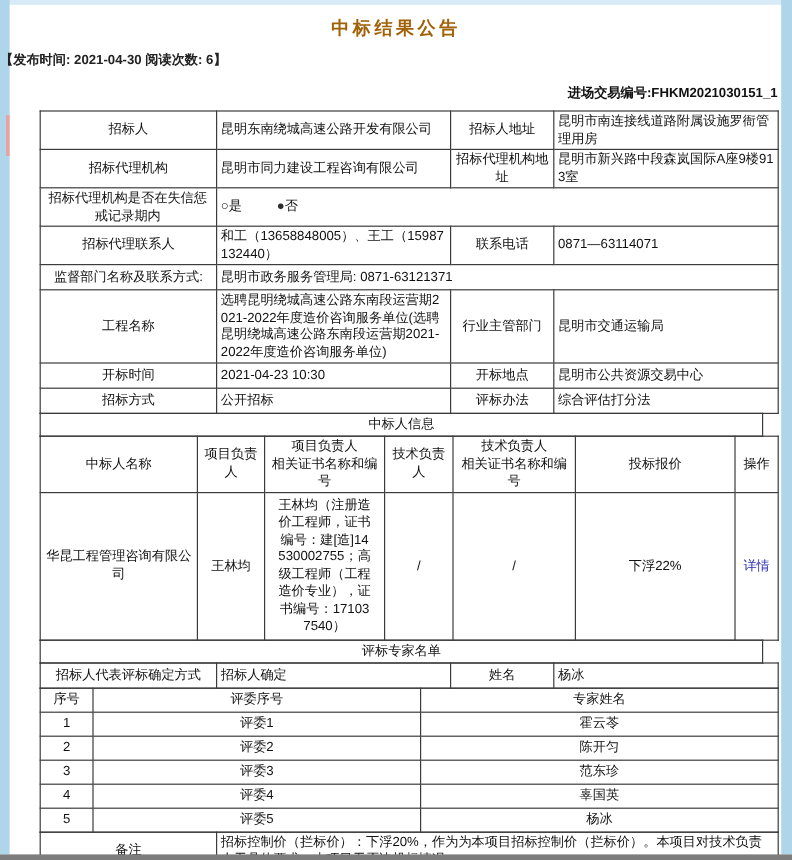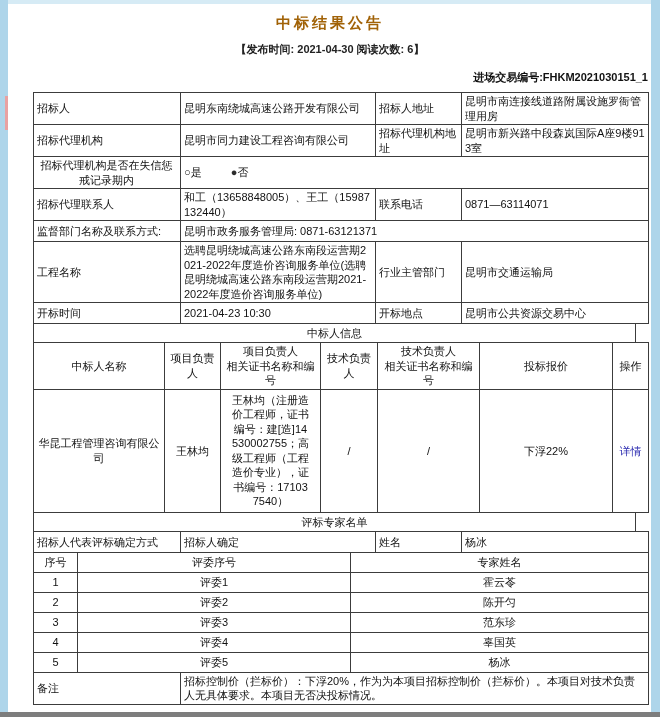--- a/index.html
+++ b/index.html
@@ -9,27 +9,27 @@
     color:#1a1a1a;overflow:hidden;
   }
   .frame-left{position:absolute;left:0;top:0;width:8px;height:712px;background:#aed5ea;}
   .frame-top{position:absolute;left:0;top:0;width:660px;height:4px;background:#d6ebf5;}
   .frame-right{position:absolute;right:0;top:0;width:9px;height:712px;background:#aed5ea;}
   .bottom-strip{position:absolute;left:0;bottom:0;width:660px;height:5px;background:#7d7d7d;}
   .pink-mark{position:absolute;left:5px;top:96px;width:3px;height:34px;background:#e9a2a2;}
 
   .content{position:absolute;left:0;top:0;width:660px;}
   .title{margin-top:14px;text-align:center;font-size:15px;font-weight:bold;color:#a16207;letter-spacing:3px;}
-  .meta{margin-top:9px;text-align:center;font-size:11px;font-weight:bold;color:#222;}
+  .meta{margin-top:9px;text-align:left;font-size:11px;font-weight:bold;color:#222;}
   .trade{margin-top:13px;margin-bottom:7px;margin-right:12px;text-align:right;font-size:11px;font-weight:bold;color:#111;padding-left:12px;}
 
   table{margin-left:33px;width:603px;border-collapse:collapse;table-layout:fixed;font-size:11px;color:#111;}
   table + table{margin-top:-1px;}
   td{border:1px solid #3c3c3c;padding:1px 3px;line-height:1.32;word-break:break-all;vertical-align:middle;}
-  td.lbl{}
+  td.lbl{text-align:center;}
   td.val{text-align:left;}
   td.ctr{text-align:center;}
   .h20 td{height:18px;}
   .h19 td{height:17px;}
   .sec td{height:16px;text-align:center;}
   .pre{white-space:pre-line;text-align:center;}
   .link{color:#2b2bb0;cursor:pointer;}
   .radio{font-size:11px;}
   .radio-gap{margin-left:26px;}
 </style>
@@ -89,20 +89,26 @@
       <td class="val">选聘昆明绕城高速公路东南段运营期2021-2022年度造价咨询服务单位(选聘昆明绕城高速公路东南段运营期2021-2022年度造价咨询服务单位)</td>
       <td class="lbl">行业主管部门</td>
       <td class="val" style="vertical-align:middle;">昆明市交通运输局</td>
     </tr>
     <tr class="h20">
       <td class="lbl">开标时间</td>
       <td class="val">2021-04-23 10:30</td>
       <td class="lbl">开标地点</td>
       <td class="val">昆明市公共资源交易中心</td>
     </tr>
+    <tr class="h20">
+      <td class="lbl">招标方式</td>
+      <td class="val">公开招标</td>
+      <td class="lbl">评标办法</td>
+      <td class="val">综合评估打分法</td>
+    </tr>
   </tbody>
     </table>
 
   <table>
     <tbody>
         <tr class="sec">
       <td>中标人信息</td>
     </tr>
   </tbody>
     </table>

